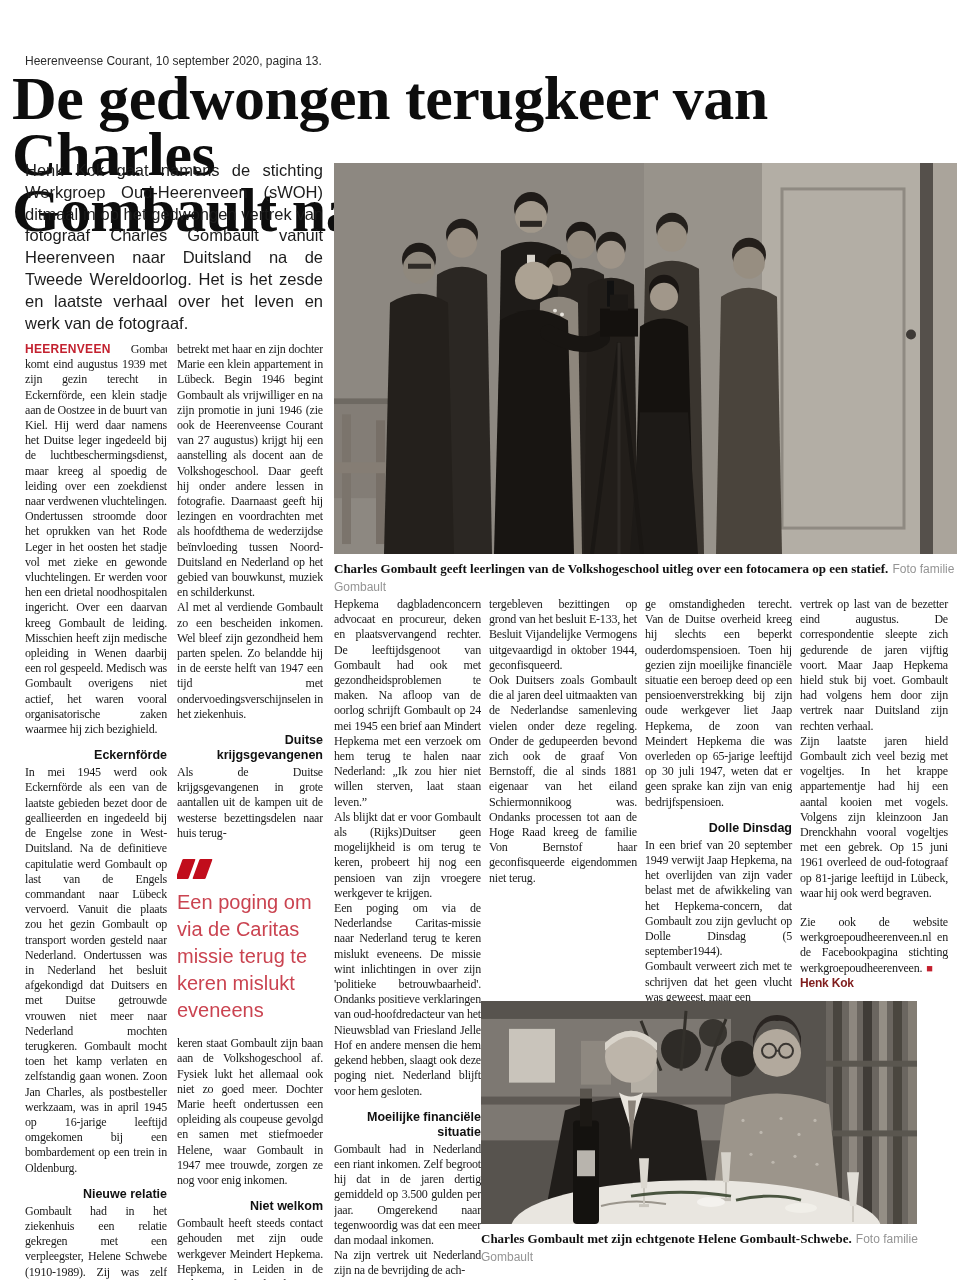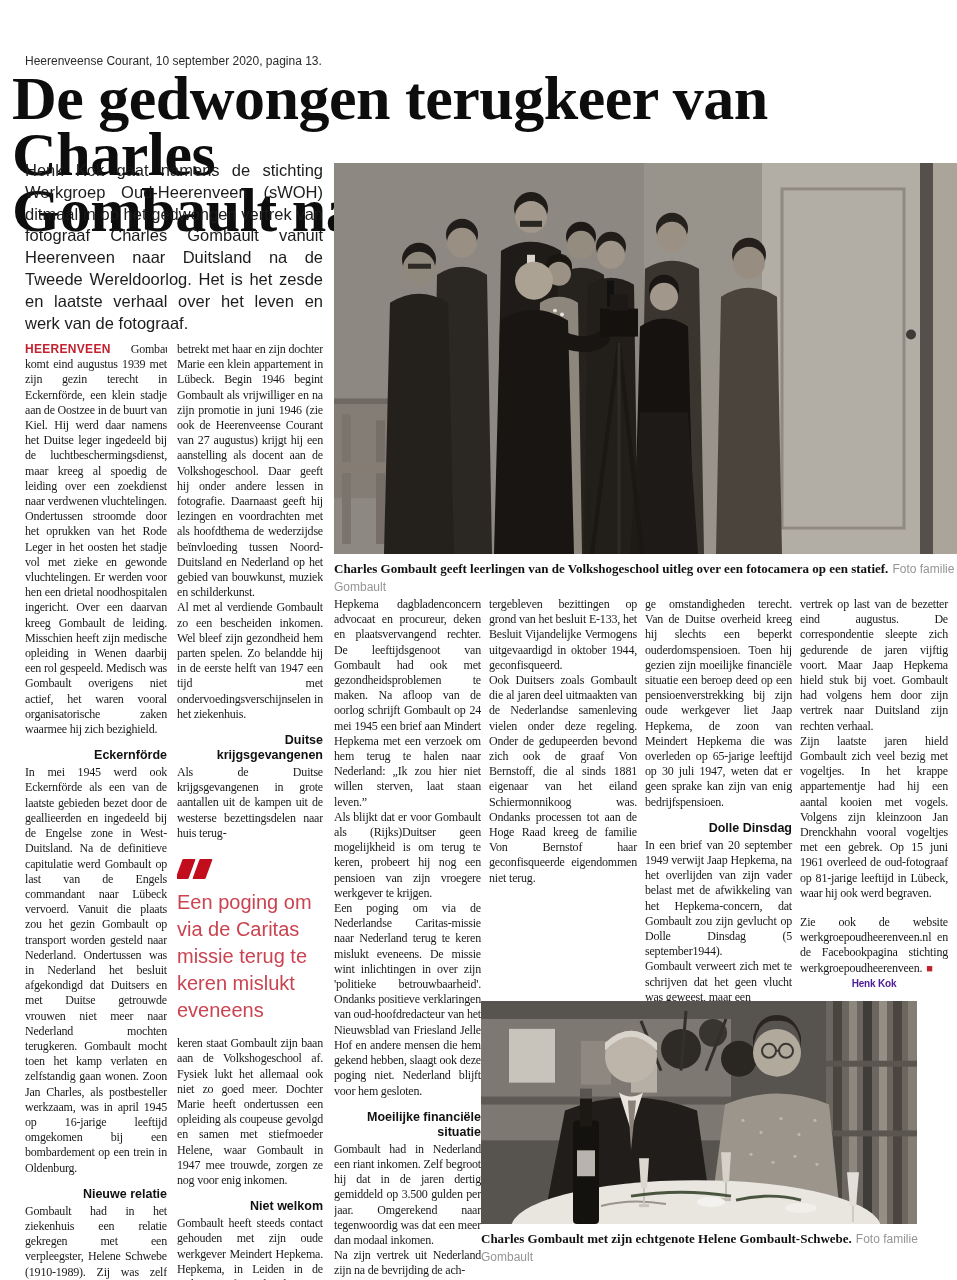--- a/index.html
+++ b/index.html
@@ -58,22 +58,22 @@
     color:var(--accent-red);letter-spacing:0.3px;margin-right:20px;
   }
   .pullquote{margin:18px 0 12px;text-align:left;}
   .qmarks{display:flex;gap:4px;margin:2px 0 10px 2px;}
   .qmark{width:13px;height:20px;background:var(--quote-mark-red);transform:skewX(-20deg);border-radius:1px;}
   .pq-text{
     font-family:"Liberation Sans",sans-serif;font-size:20px;line-height:27px;
     color:var(--pull-quote-red);letter-spacing:0;
   }
   .byline{
-    text-align:center;font-family:"Liberation Sans",sans-serif;font-weight:700;
-    font-size:10px;margin-top:6px;color:#4c1d95;
+    text-align:left;font-family:"Liberation Sans",sans-serif;font-weight:700;
+    font-size:12px;margin-top:6px;color:#7f1d1d;
   }
   .end-mark{color:var(--accent-red);font-size:11px;margin-left:4px;font-family:"Liberation Sans",sans-serif;}
   .website-note{margin-top:14px !important;}
 </style>
 </head>
 <body>
 
 <div class="page">
 
   <div class="kicker">Heerenveense Courant, 10 september 2020, pagina 13.</div>

